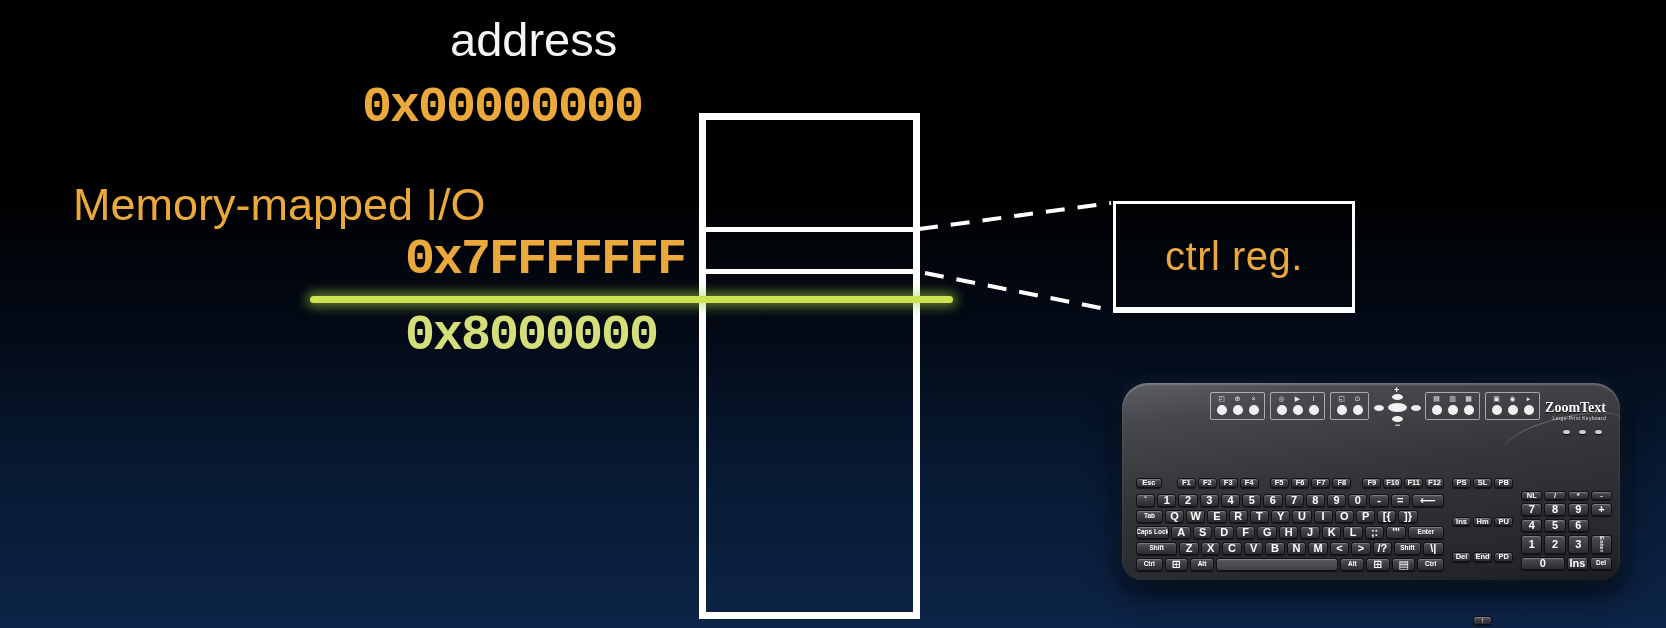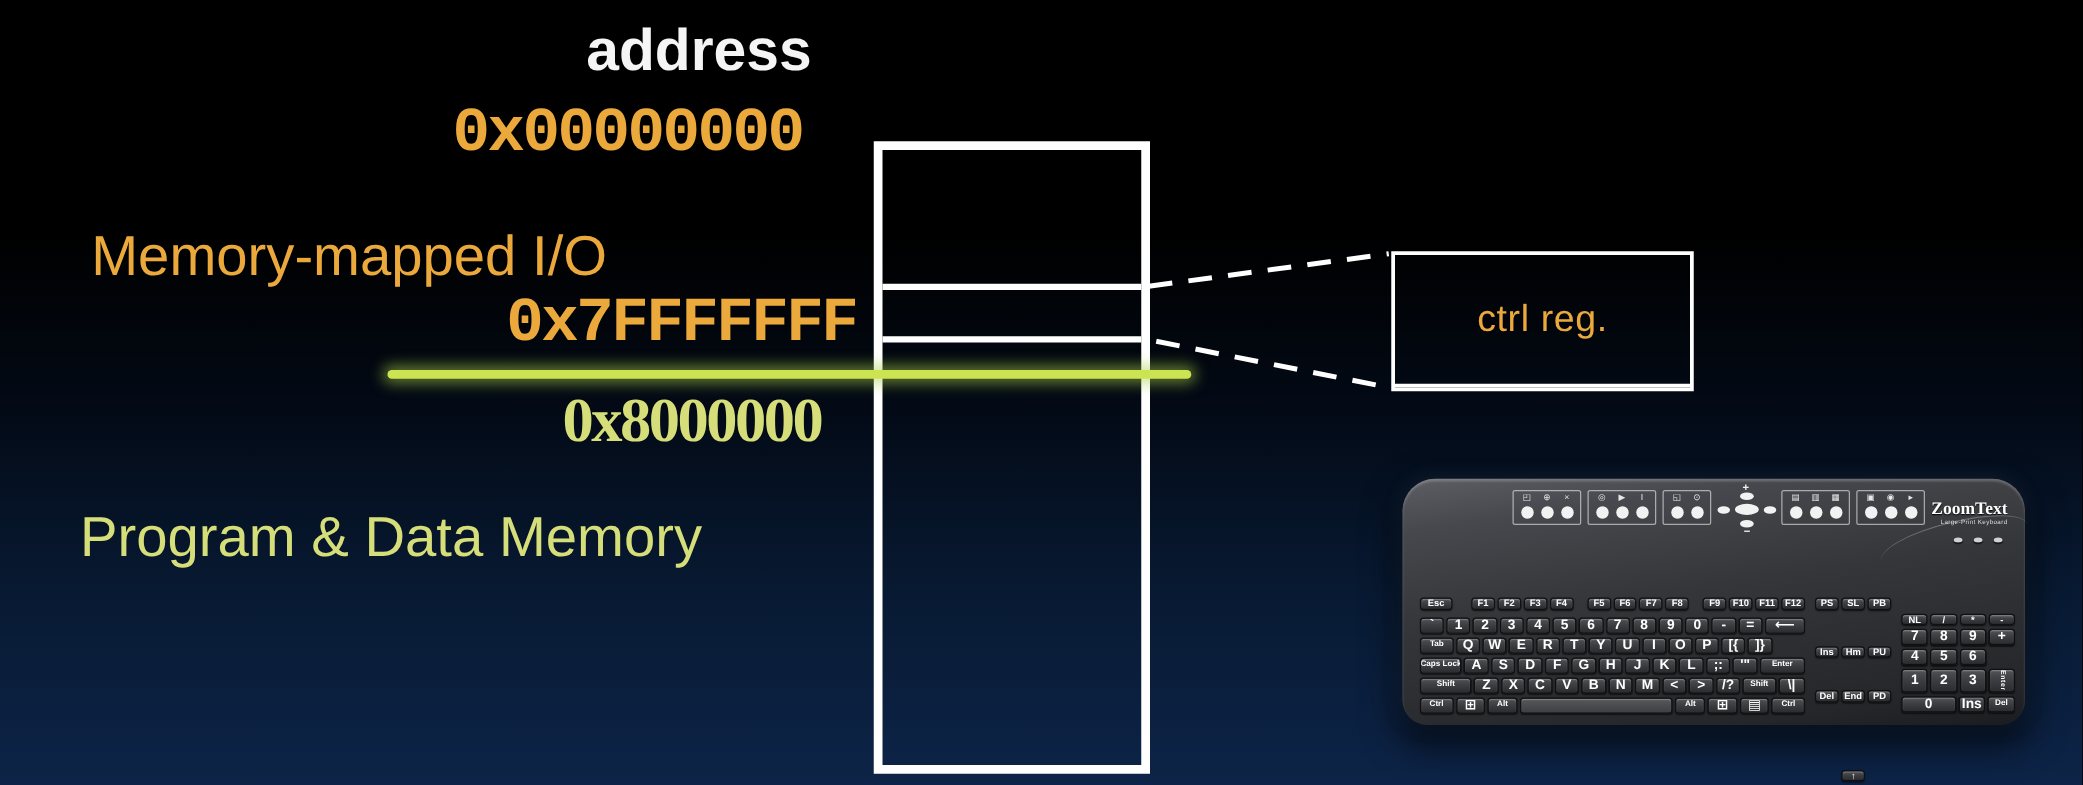--- a/index.html
+++ b/index.html
@@ -39,21 +39,21 @@
 
   .callout-svg{left:0; top:0; z-index:2; pointer-events:none;}
 
   
   .callout{
     left:1113px; top:201px; width:242px; height:112px; box-sizing:border-box;
     border:3px solid var(--box-border,#fff); display:flex; flex-direction:column; z-index:2;
   }
   .callout-cell{
     flex:1 1 0; display:flex; align-items:center; justify-content:center;
-    font-size:30px; line-height:1; letter-spacing:.5px;
+    font-size:40px; line-height:1; letter-spacing:.5px;
   }
   .callout-cell:first-child{border-bottom:3px solid var(--box-border,#fff);}
 
   
   .keyboard{
     left:1122px; top:383px; width:498px; height:197px; box-sizing:border-box;
     border-radius:26px 26px 20px 20px;
     background:linear-gradient(172deg,#5d5e63 0%,#47484d 16%,#353639 45%,#252629 88%,#1b1c1f 100%);
     box-shadow:0 12px 26px 6px rgba(0,0,0,.6), 0 0 16px rgba(100,140,190,.18), inset 0 2px 2px rgba(255,255,255,.22);
     z-index:1;
@@ -108,33 +108,32 @@
   .key.small{font-size:6.5px; text-align:center;}
   .key.ghost{visibility:hidden;}
   .key.vert{writing-mode:vertical-rl; font-size:5.5px; letter-spacing:.5px;}
   .key.space{background:linear-gradient(180deg,#57585c,#3f4044);}
 </style>
 </head>
 <body>
 
 <div class="stage">
 
-  <div class="abs lbl white title-lbl" style="left:469px; top:16px;font-weight:bold;">address</div>
+  <div class="abs lbl white title-lbl" style="left:450px; top:16px;">address</div>
 
   <div class="abs hex orange" style="right:1024px; top:83px;">0x00000000</div>
 
   <div class="abs lbl orange sans-lbl" style="left:73px; top:172px;margin-top:10px;">Memory-mapped I/O</div>
 
   <div class="abs hex orange" style="right:981px; top:235px;">0x7FFFFFFF</div>
 
   <div class="abs green-line"></div>
 
-  <div class="abs hex green" style="right:1009px; top:311px;font-family:Liberation Serif, serif;">0x8000000</div>
-
-  <div class="abs lbl green sans-lbl" style="left:64px; top:407px;">Program &amp; Data Memory</div>
+  <div class="abs hex green" style="right:1009px; top:311px;">0x8000000</div>
+
 
 
   <div class="abs mem-column">
     <div class="mem-divider div1"></div>
     <div class="mem-divider div2"></div>
   </div>
 
   <svg class="abs callout-svg" width="1666" height="628" viewBox="0 0 1666 628">
     <line x1="919" y1="229" x2="1111" y2="203" stroke="#ffffff" stroke-width="4" stroke-dasharray="19 13"></line>
     <line x1="925" y1="273" x2="1111" y2="310" stroke="#ffffff" stroke-width="4" stroke-dasharray="19 13"></line>

